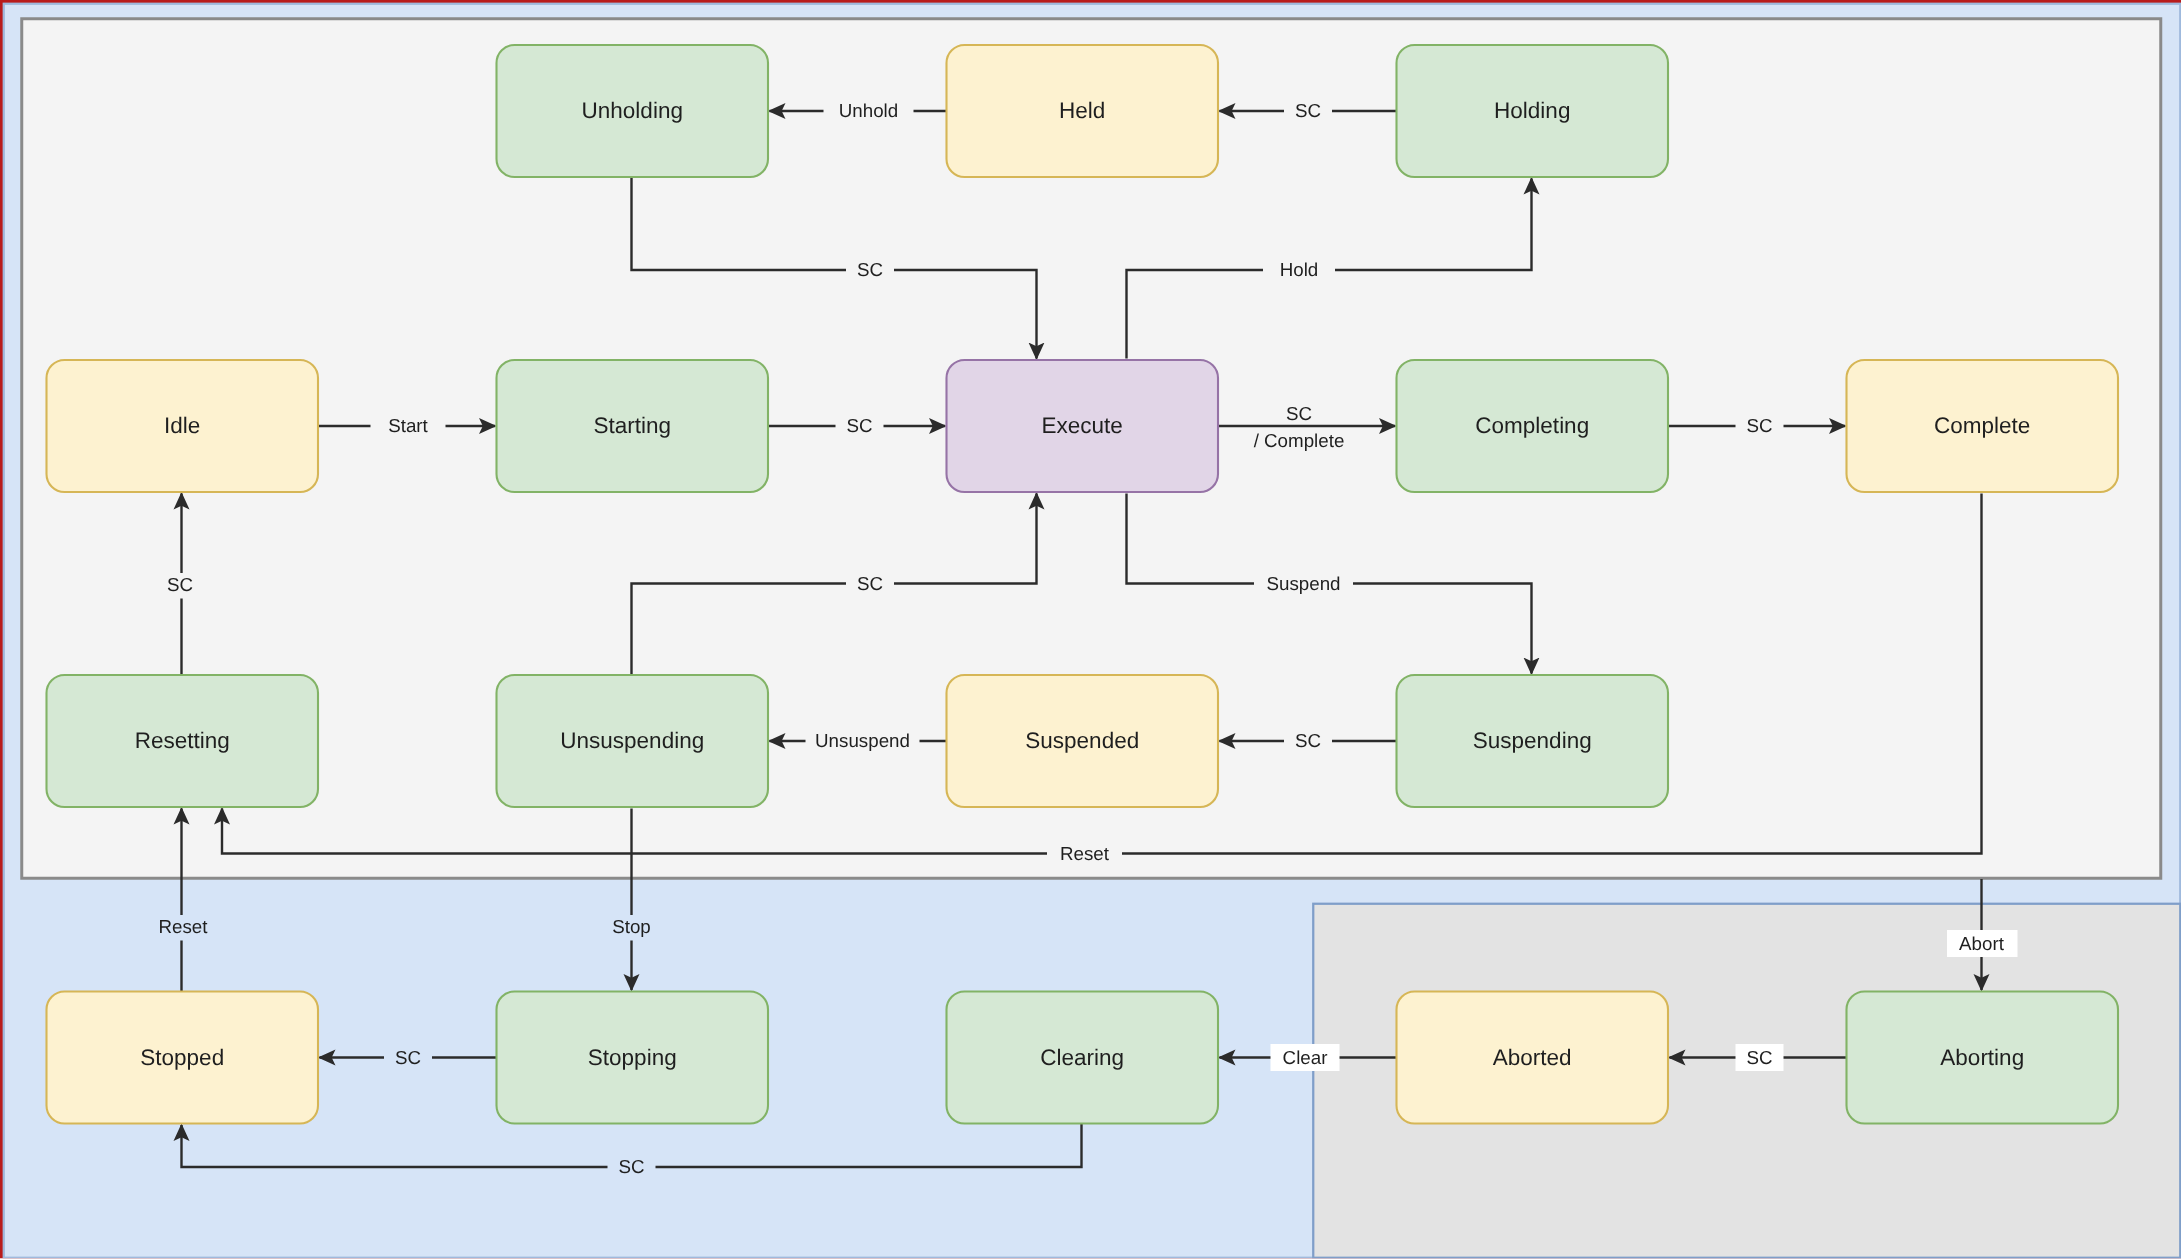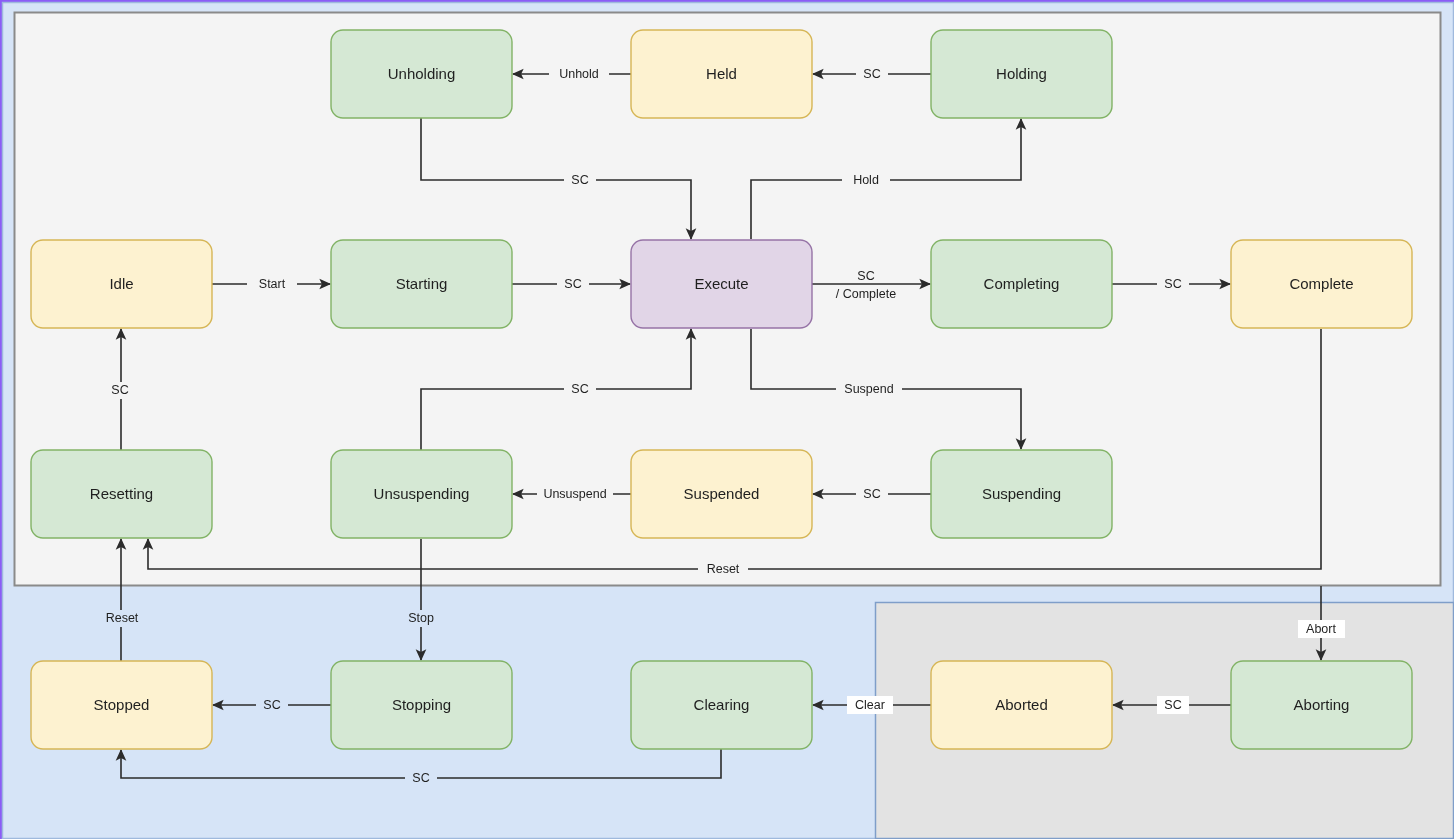--- a/index.html
+++ b/index.html
@@ -1,17 +1,17 @@
 <!DOCTYPE html>
 <html><head>
 <meta charset="utf-8">
 <style>
   html,body{margin:0;padding:0;background:#ffffff;}
   body{font-family:"Liberation Sans", sans-serif;}
-  #stage{position:relative;width:1454px;height:839px;overflow:hidden;background:#8b5cf6;}
+  #stage{position:relative;width:1454px;height:839px;overflow:hidden;background:#b91c1c;}
   svg{display:block;}
   .boxlabel{font-family:"Liberation Sans", sans-serif;font-size:15px;fill:#1f1f1f;text-anchor:middle;dominant-baseline:middle;}
   .edgelabel{font-family:"Liberation Sans", sans-serif;font-size:12.5px;fill:#1f1f1f;text-anchor:middle;dominant-baseline:middle;}
   .edge{fill:none;stroke:#2b2b2b;stroke-width:1.6;}
   .nodeshape{stroke-width:1.4;}
 </style>
 </head>
 <body>
 
 <div id="stage">

